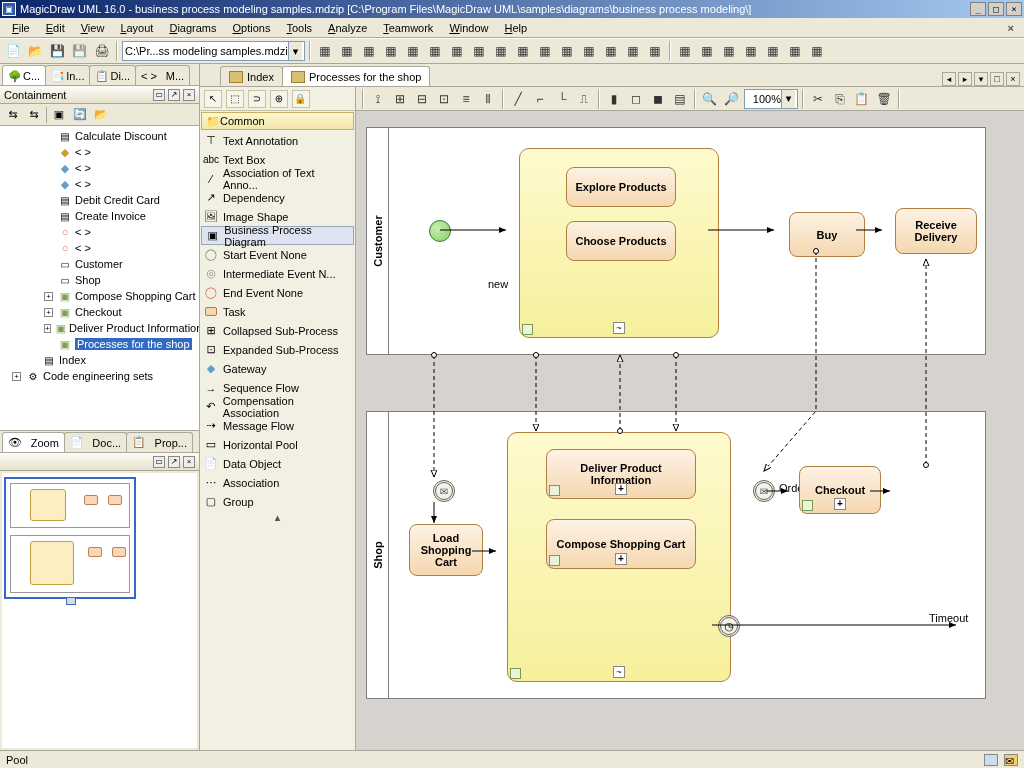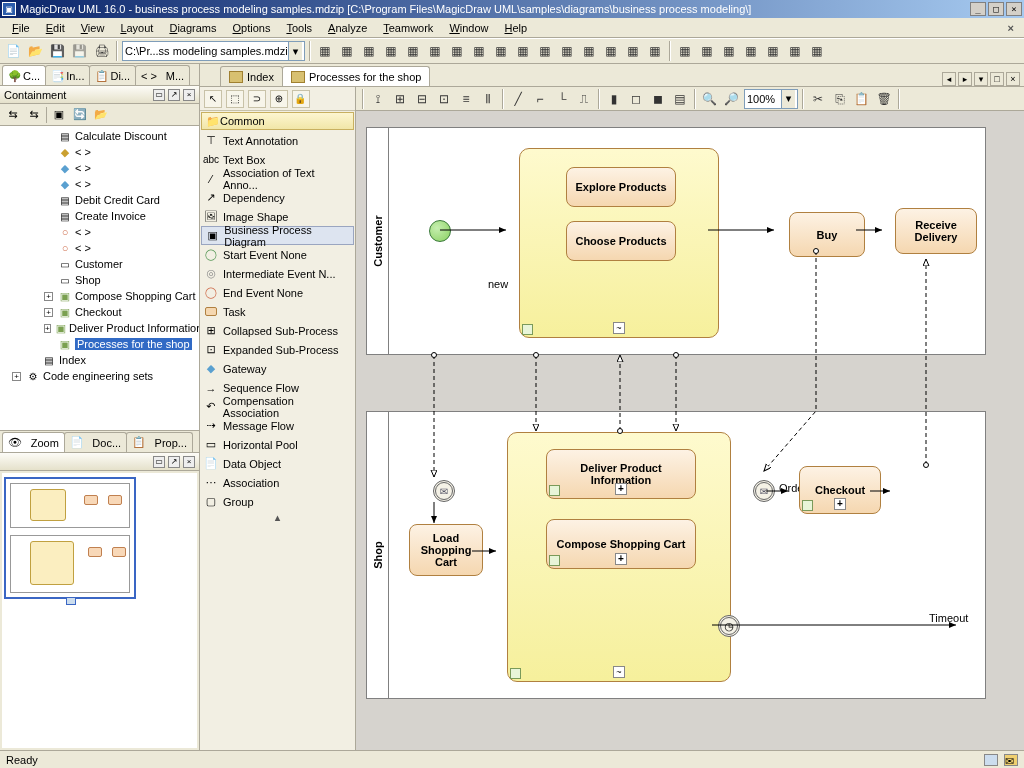--- a/index.html
+++ b/index.html
@@ -459,21 +459,21 @@
           <div class="tbtn">⎍</div>
           <div class="sep"></div>
           <div class="tbtn">▮</div>
           <div class="tbtn">◻</div>
           <div class="tbtn">◼</div>
           <div class="tbtn">▤</div>
           <div class="sep"></div>
           <div class="tbtn">🔍</div>
           <div class="tbtn">🔎</div>
           <div class="combo" style="width:54px">
-              <span style="flex:1;text-align:left">100%</span>
+              <span style="flex:1;text-align:right">100%</span>
               <span class="dd">▾</span>
             </div>
           <div class="sep"></div>
           <div class="tbtn">✂</div>
           <div class="tbtn">⎘</div>
           <div class="tbtn">📋</div>
           <div class="tbtn">🗑</div>
           <div class="sep"></div>
         </div>
         <div class="canvas">
@@ -570,18 +570,18 @@
             <path d="M460 140 L460 300 L408 360" stroke="#000" fill="none" stroke-dasharray="4 3" marker-start="url(#oc)" marker-end="url(#ao)"></path>
             <line x1="570" y1="354" x2="570" y2="148" stroke="#000" stroke-dasharray="4 3" marker-start="url(#oc)" marker-end="url(#ao)"></line>
           </svg>
         </div>
       </div>
     </div>
   </div>
 </div>
 
 <div class="statusbar">
-  <span>Ready</span>
+  <span>Pool</span>
   <span class="st-right">
     <span class="st-ic"></span>
     <span class="st-ic" style="background:#f0d070">✉</span>
   </span>
 </div>
 
 </body></html>

